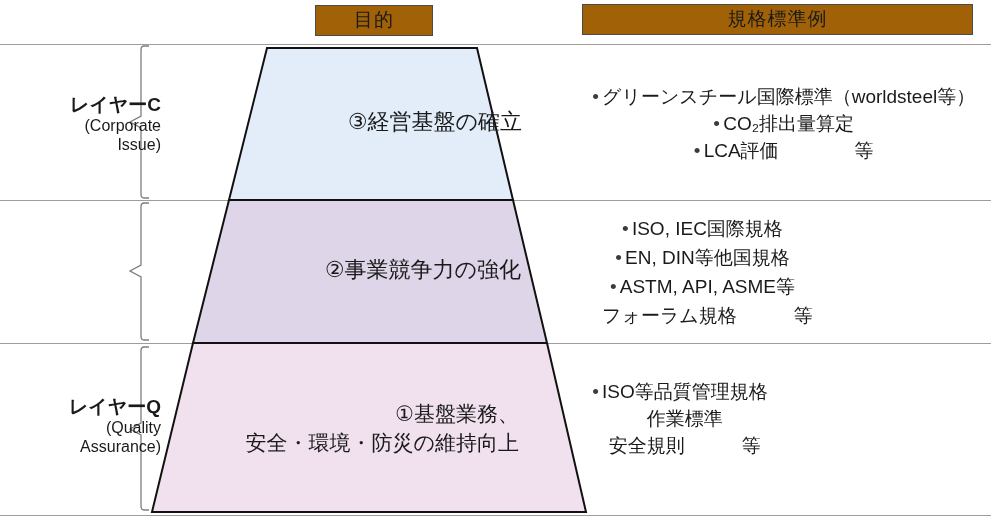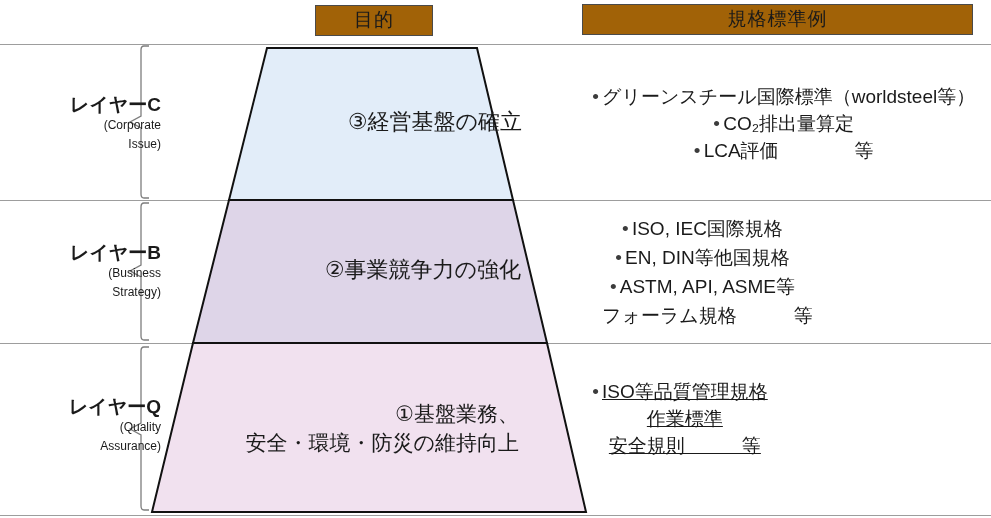--- a/index.html
+++ b/index.html
@@ -18,36 +18,36 @@
   .hline{position:absolute;left:0;width:991px;height:1px;background:#9d9d9d;}
   .hline.l1{top:44px;}
   .hline.l2{top:200px;}
   .hline.l3{top:343px;}
   .hline.l4{top:515px;}
   
   .pyr-svg{position:absolute;left:0;top:0;width:991px;height:518px;}
   
   .layer-label{position:absolute;left:0;width:136px;text-align:right;margin-left:25px;}
   .layer-label .layer-name{font-size:19px;line-height:22px;font-weight:bold;}
-  .layer-label .layer-sub{font-size:12px;line-height:19px;padding-left:20px;}
+  .layer-label .layer-sub{font-size:16px;line-height:19px;padding-left:20px;}
   .lbl-c{top:94px;}
   .lbl-b{top:242px;}
   .lbl-q{top:396px;}
   
   .purpose{position:absolute;text-align:right;font-size:22px;line-height:28px;}
   .purpose-c{left:222px;top:108px;width:300px;}
   .purpose-b{left:221px;top:256px;width:300px;}
   .purpose-q{left:219px;top:399px;width:300px;font-size:21px;line-height:29px;}
   
   .std-list{position:absolute;left:589px;font-size:19px;}
   .list-c{top:83px;}
   .list-c .std-line{line-height:27px;}
   .list-b{top:214px;}
   .list-b .std-line{line-height:29px;}
-  .list-q{top:378px;text-decoration:underline;}
+  .list-q{top:378px;}
   .list-q .std-line{line-height:27px;}
   .std-line{white-space:nowrap;text-align:center;}
   .blt{display:inline-block;width:13px;color:#3c3c3c;}
   .std-line.cont{padding-left:13px;}
 </style>
 </head>
 <body>
 
 <div class="canvas">
 
@@ -65,25 +65,20 @@
     <polygon points="193,343 547,343 586,512 152,512" stroke="#111111" stroke-width="2" fill="#f1e1ef"></polygon>
     <path fill="none" stroke="#7d7d7d" stroke-width="1.3" d="M149,46 L144,46 Q141,46 141,50 L141,116 L130,122 L141,128 L141,194 Q141,198 144,198 L149,198"></path>
     <path fill="none" stroke="#7d7d7d" stroke-width="1.3" d="M149,203 L144,203 Q141,203 141,207 L141,265 L130,271 L141,277 L141,336 Q141,340 144,340 L149,340"></path>
     <path fill="none" stroke="#7d7d7d" stroke-width="1.3" d="M149,347 L144,347 Q141,347 141,351 L141,423 L130,429 L141,435 L141,506 Q141,510 144,510 L149,510"></path>
   </svg>
 
   <div class="layer-label lbl-c">
     <div class="layer-name">レイヤーC</div>
     <div class="layer-sub">(Corporate</div>
     <div class="layer-sub">Issue)</div>
-  </div>
-  <div class="layer-label lbl-b">
-    <div class="layer-name">レイヤーB</div>
-    <div class="layer-sub">(Business</div>
-    <div class="layer-sub">Strategy)</div>
   </div>
   <div class="layer-label lbl-q">
     <div class="layer-name">レイヤーQ</div>
     <div class="layer-sub">(Quality</div>
     <div class="layer-sub">Assurance)</div>
   </div>
 
   <div class="purpose purpose-c">③経営基盤の確立</div>
   <div class="purpose purpose-b">②事業競争力の強化</div>
   <div class="purpose purpose-q">

